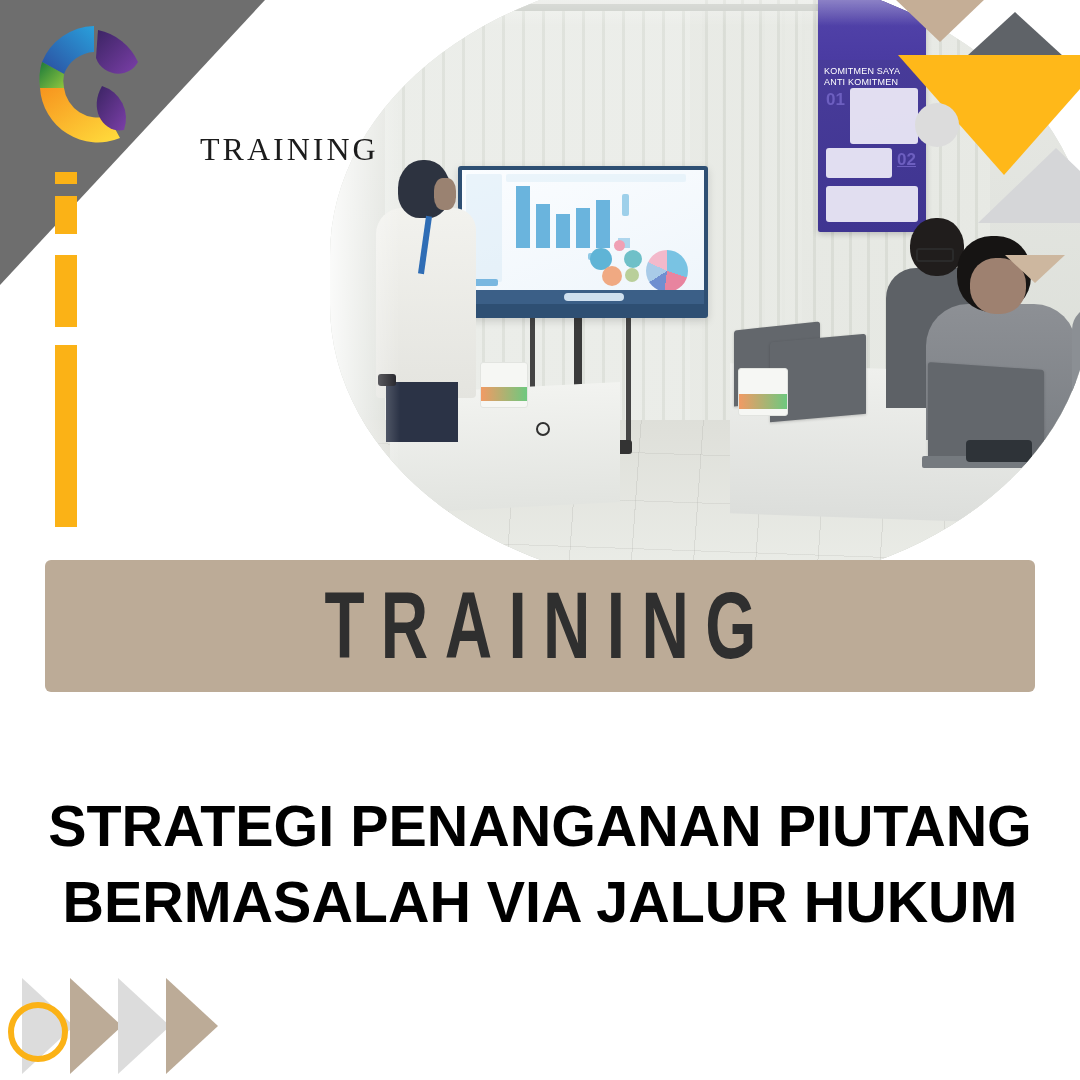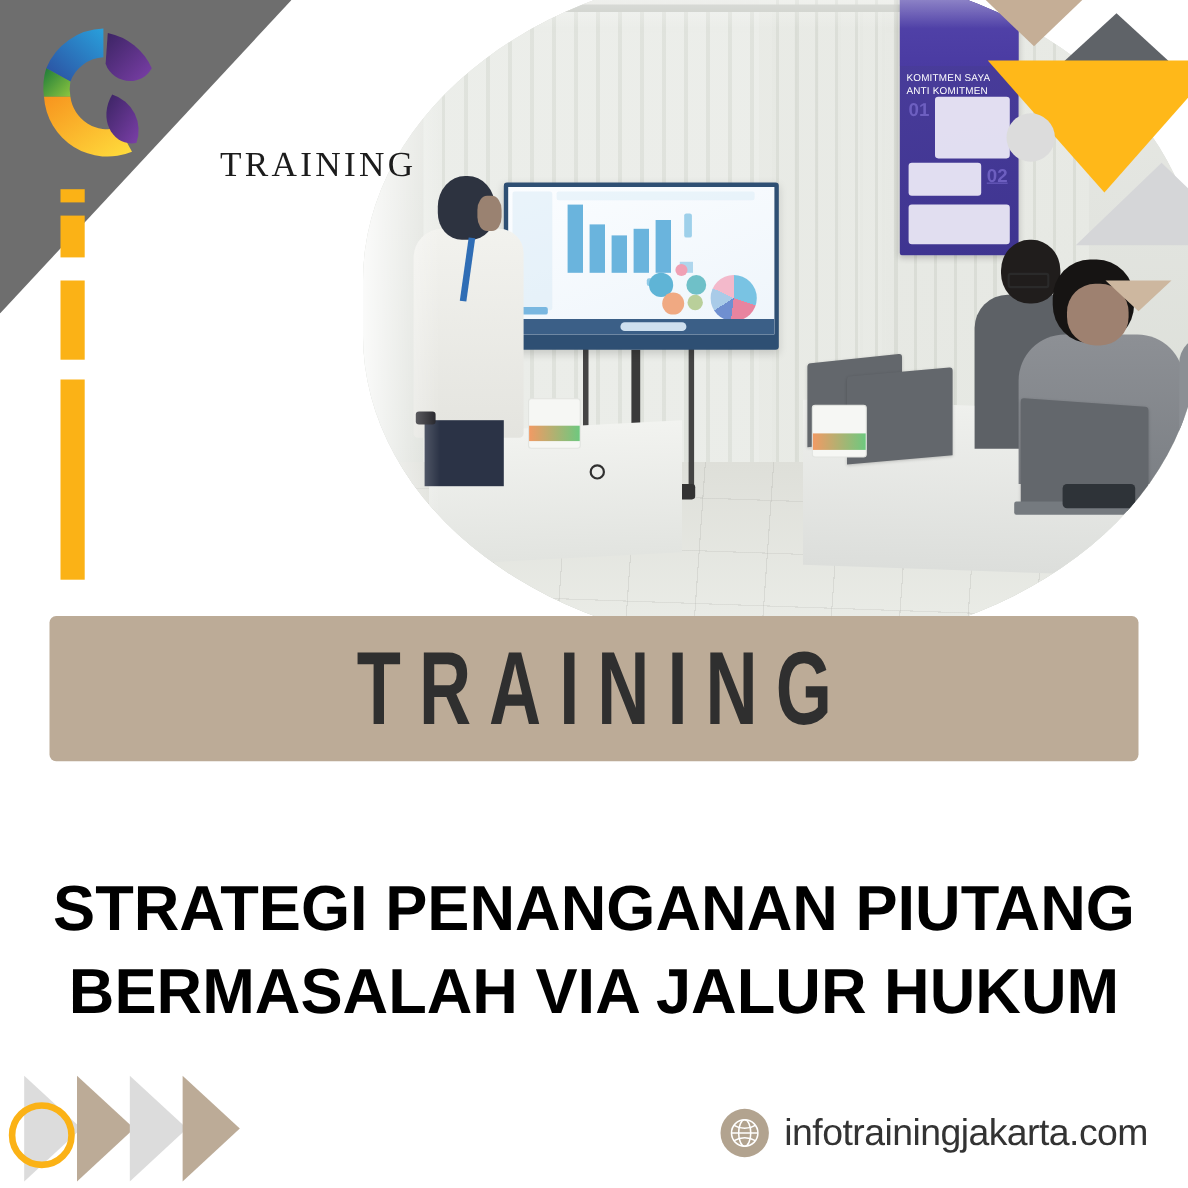--- a/index.html
+++ b/index.html
@@ -419,26 +419,14 @@
     <span class="title-line">STRATEGI PENANGANAN PIUTANG</span>
     <span class="title-line">BERMASALAH VIA JALUR HUKUM</span>
   </div>
 
   <div class="chev" style="left:22px;border-left:52px solid #dcdcdc;"></div>
   <div class="chev" style="left:70px;border-left:52px solid #bcab97;"></div>
   <div class="chev" style="left:118px;border-left:52px solid #dcdcdc;"></div>
   <div class="chev" style="left:166px;border-left:52px solid #bcab97;"></div>
   <div class="circle-outline"></div>
 
-  <div class="web">
-    <span class="globe">
-      <svg width="28" height="28" viewBox="0 0 28 28" fill="none" stroke="#ffffff" stroke-width="1.4">
-        <circle cx="14" cy="14" r="12"></circle>
-        <ellipse cx="14" cy="14" rx="5.5" ry="12"></ellipse>
-        <line x1="2" y1="14" x2="26" y2="14"></line>
-        <path d="M4.4 7 A18 18 0 0 0 23.6 7"></path>
-        <path d="M4.4 21 A18 18 0 0 1 23.6 21"></path>
-      </svg>
-    </span>
-    <span class="web-text">infotrainingjakarta.com</span>
-  </div>
 
 </div>
 
 </body></html>

